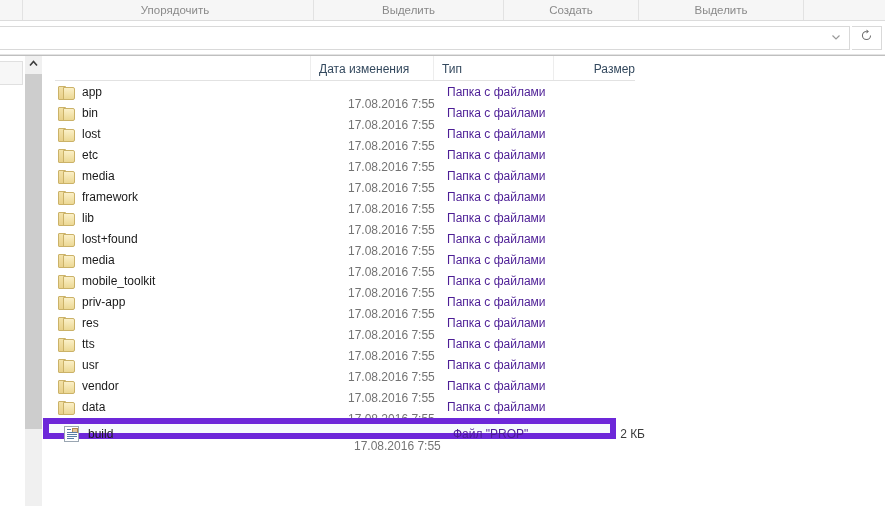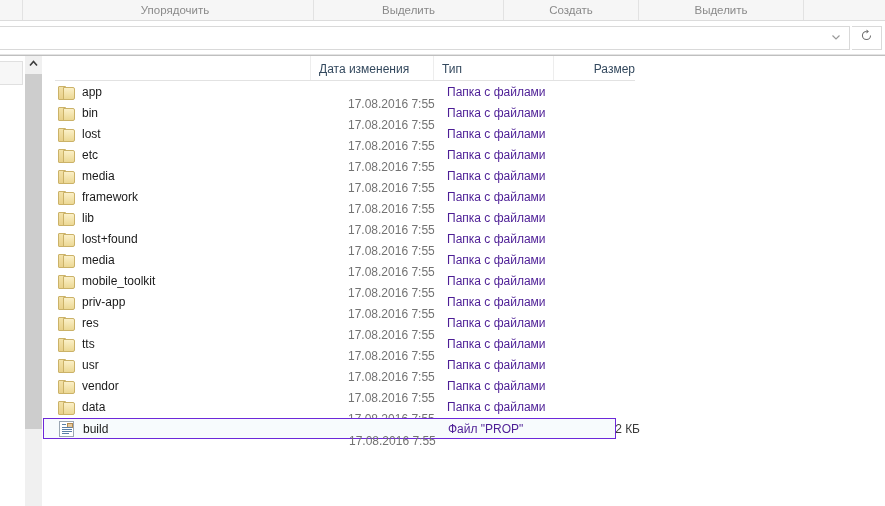--- a/index.html
+++ b/index.html
@@ -275,21 +275,21 @@
     width: 6px; height: 5px;
     background: #e6c89a;
     border: 1px solid #b08a52;
     box-sizing: border-box;
   }
 
   
   .row.selected {
     width: 573px;
     background: #f7fbfd;
-    border: 1px solid #6d28d9;
+    border: 6px solid #6d28d9;
     box-sizing: border-box;
     height: 21px;
     margin-left: 1px;
     padding-left: 48px;
   }
   .row.selected .name  { left: 39px; }
   .row.selected .date  { left: 281px; }
   .row.selected .type  { left: 404px; }
   .row.selected .size  { left: 524px; }
   .row.selected .icon-doc { left: 15px; top: 2px; }

